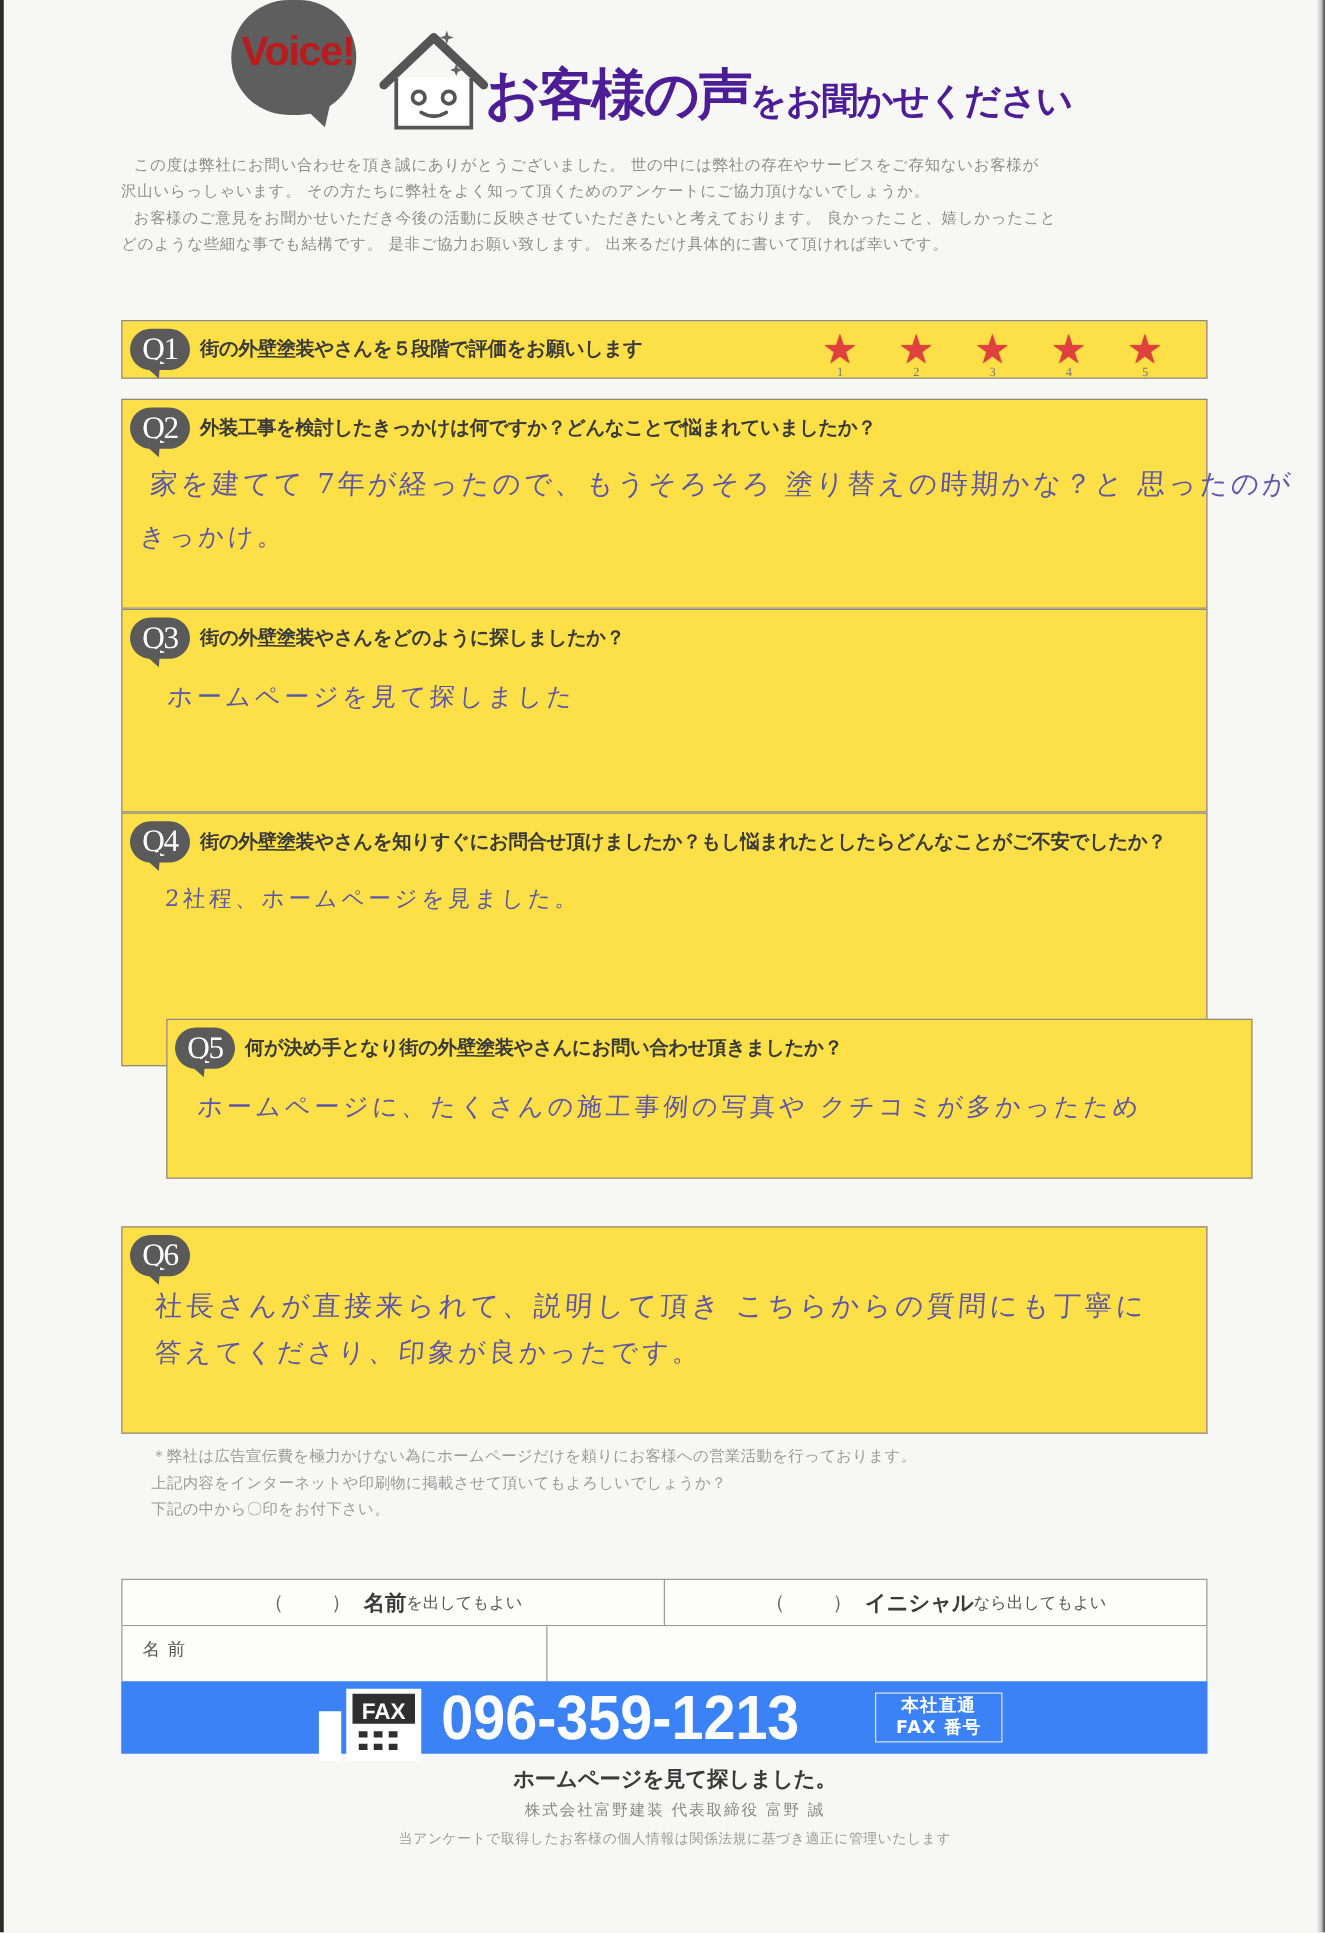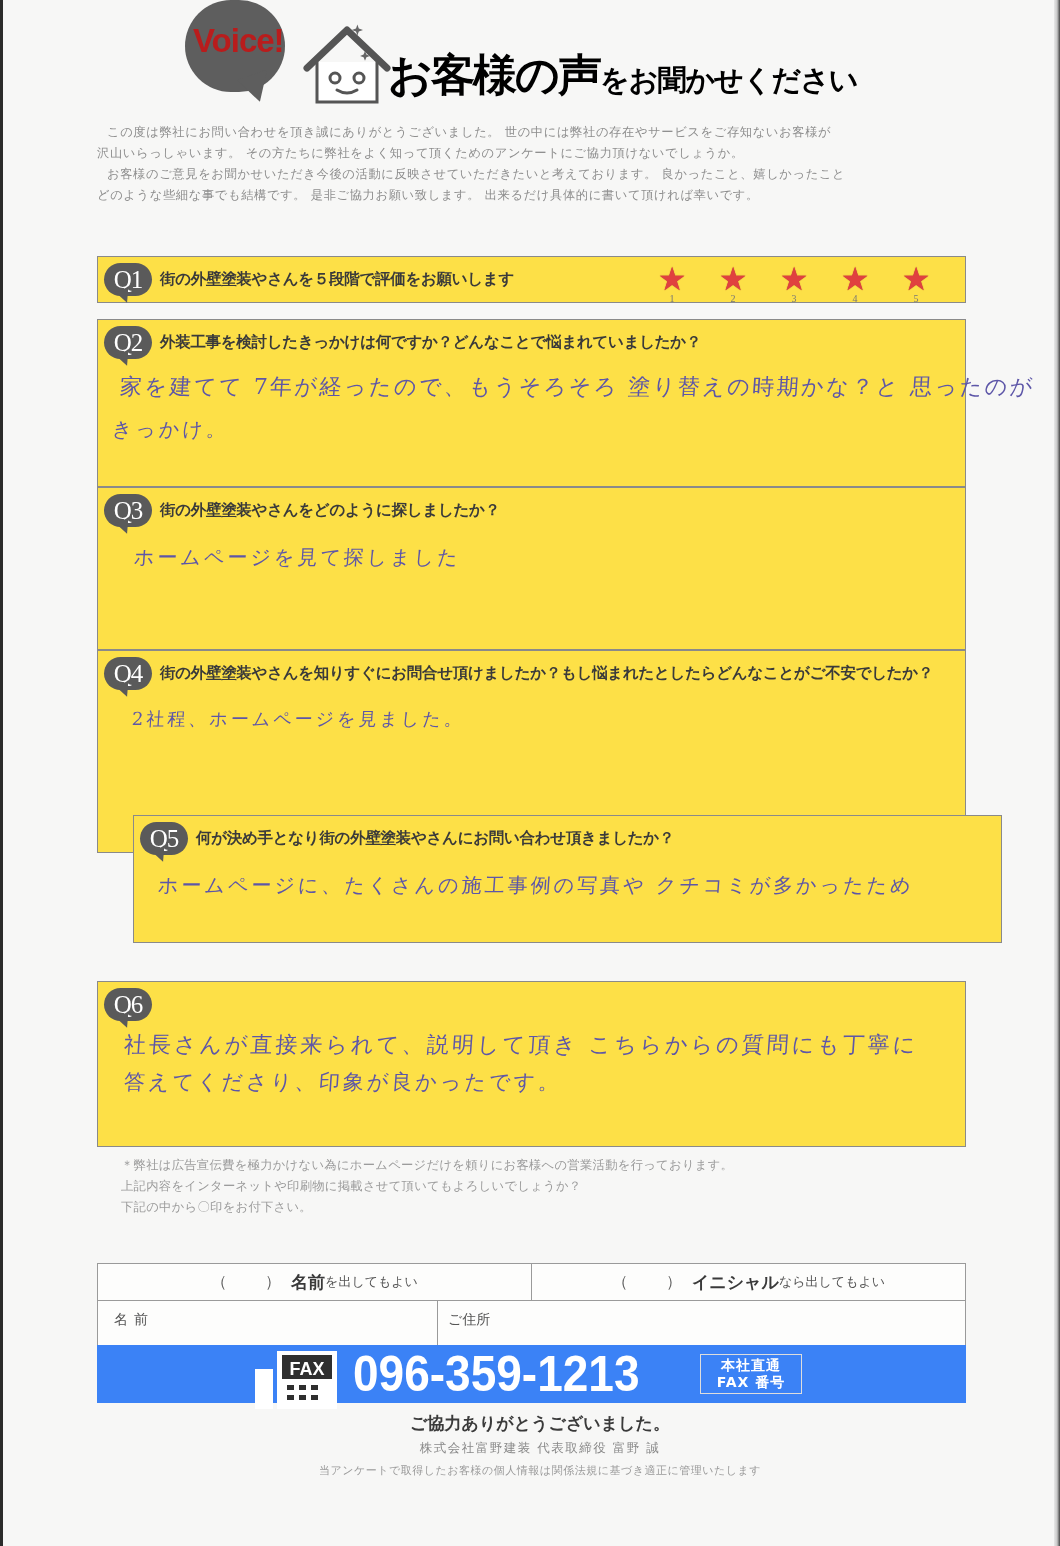--- a/index.html
+++ b/index.html
@@ -7,21 +7,21 @@
   body { position: relative; font-family: "DejaVu Sans", sans-serif; color: #333; }
   .page-edge-left { position: absolute; left: 0; top: 0; width: 3px; height: 1546px; background: #2b2b2b; }
   .page-edge-right { position: absolute; right: 0; top: 0; width: 6px; height: 1546px; background: linear-gradient(90deg,#e8e8e8,#c9c9c9,#444); }
 
   
   .header { position: absolute; left: 183px; top: 0; width: 720px; height: 112px; }
   .voice-bubble { position: absolute; left: 2px; top: 0; width: 100px; height: 92px; background: #5e5e5e; border-radius: 50px 50px 50px 50px; }
   .voice-tail { position: absolute; left: 58px; top: 74px; width: 0; height: 0; border-left: 14px solid transparent; border-right: 18px solid transparent; border-top: 28px solid #5e5e5e; transform: rotate(-20deg); }
   .voice-text { position: absolute; left: 10px; top: 22px; font-family: "Liberation Sans", sans-serif; font-weight: bold; font-size: 33px; color: #b91c1c; letter-spacing: -1px; }
   .house-icon { position: absolute; left: 118px; top: 22px; width: 92px; height: 84px; }
-  .title-main { position: absolute; left: 205px; top: 46px; font-size: 44px; font-weight: bold; color: #000000; letter-spacing: -2px; white-space: nowrap; text-align: center; }
+  .title-main { position: absolute; left: 205px; top: 46px; font-size: 44px; font-weight: bold; color: #4c1d95; letter-spacing: -2px; white-space: nowrap; text-align: center; }
   .title-sub { font-size: 29px; font-weight: bold; letter-spacing: -1px; }
 
   .intro { position: absolute; left: 97px; top: 122px; width: 880px; font-size: 12.3px; line-height: 21px; color: #8d8d8d; letter-spacing: 0.6px; }
   .intro p { white-space: nowrap; }
 
   
   .qbox { position: absolute; left: 97px; width: 869px; border: 1.5px solid #8a8a8a; background: #fde047; }
   .qbadge { position: absolute; left: 6px; top: 6px; width: 48px; height: 33px; border-radius: 18px; background: #5a5a5a; color: #fff; font-family: "Liberation Serif", serif; font-size: 25px; line-height: 33px; text-align: center; letter-spacing: -1px; }
   .qbadge::after { content: ""; position: absolute; left: 14px; top: 26px; border-left: 6px solid transparent; border-right: 8px solid transparent; border-top: 14px solid #5a5a5a; transform: rotate(-25deg); }
   .qtext { position: absolute; left: 62px; top: 12px; font-size: 15.5px; font-weight: bold; color: #3a3a3a; white-space: nowrap; letter-spacing: -0.3px; }
@@ -164,21 +164,20 @@
         <span>（</span>
         <span>）</span>
       </span>
     <span class="consent-strong">イニシャル</span>
     <span>なら出してもよい</span>
   </div>
 </div>
 
 <div class="name-row">
   <div class="name-cell name"><span>名前</span></div>
-  <div class="name-cell addr"><span>ご住所</span></div>
 </div>
 
 <div class="fax-bar">
   <svg class="fax-icon" viewBox="0 0 84 64">
     <rect x="0" y="24" width="18" height="40" fill="#fff"></rect>
     <rect x="22" y="6" width="60" height="58" fill="#fff"></rect>
     <rect x="27" y="10" width="50" height="24" fill="#2f2f2f"></rect>
     <text x="52" y="30" text-anchor="middle" font-family="Liberation Sans, sans-serif" font-weight="bold" font-size="18" fill="#fff">FAX</text>
     <g fill="#2f2f2f">
       <rect x="32" y="40" width="7" height="5"></rect>
@@ -189,15 +188,15 @@
         <rect x="56" y="50" width="7" height="5"></rect>
     </g>
   </svg>
   <div class="fax-number">096-359-1213</div>
   <div class="fax-label">
     <div>本社直通</div>
     <div>FAX 番号</div>
   </div>
 </div>
 
-<div class="thanks main">ご協力ありがとうございました。</div>
+<div class="thanks main">ホームページを見て探しました。</div>
 <div class="thanks company">株式会社富野建装 代表取締役 富野 誠</div>
 <div class="thanks privacy">当アンケートで取得したお客様の個人情報は関係法規に基づき適正に管理いたします</div>
 
 </body></html>

